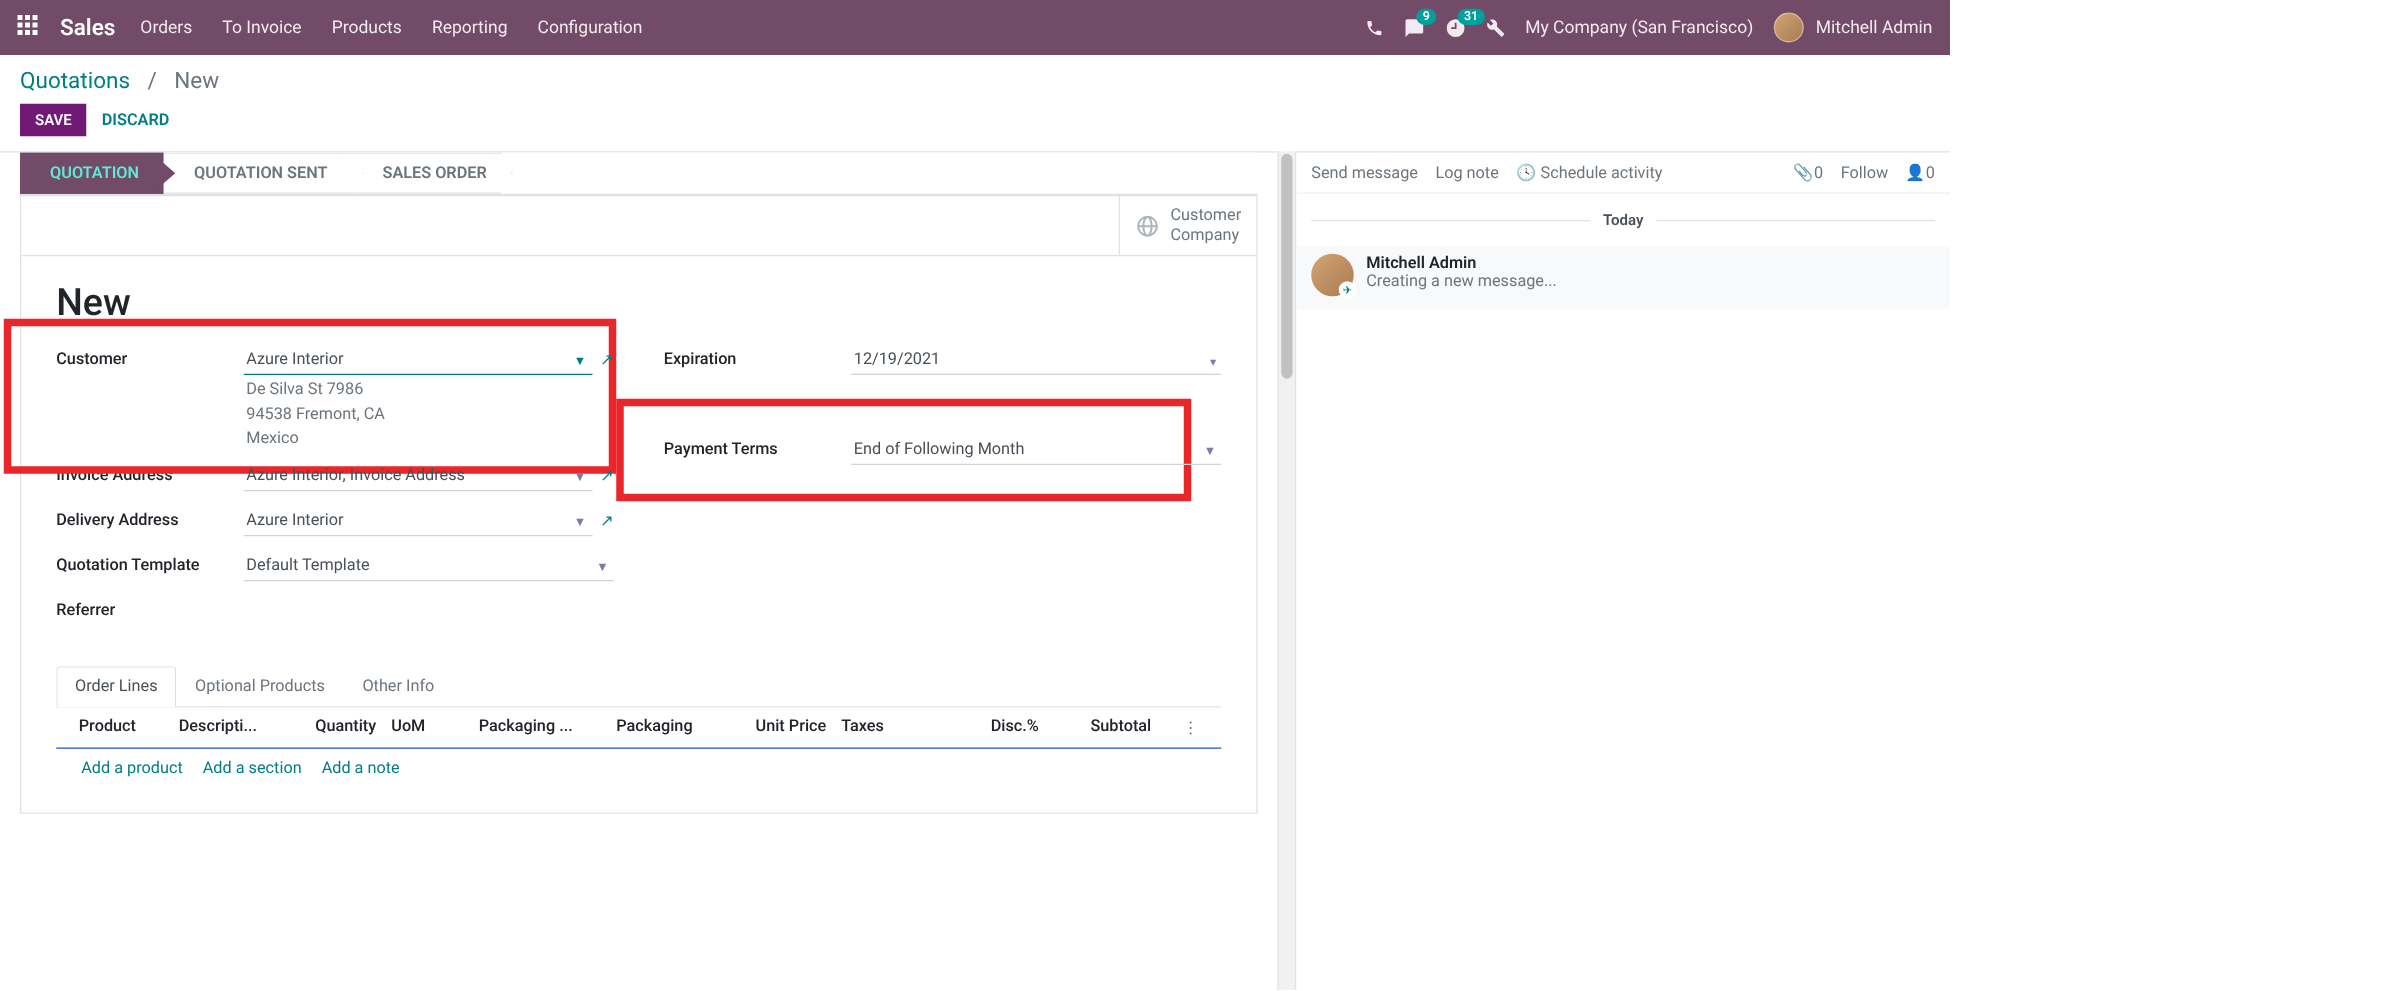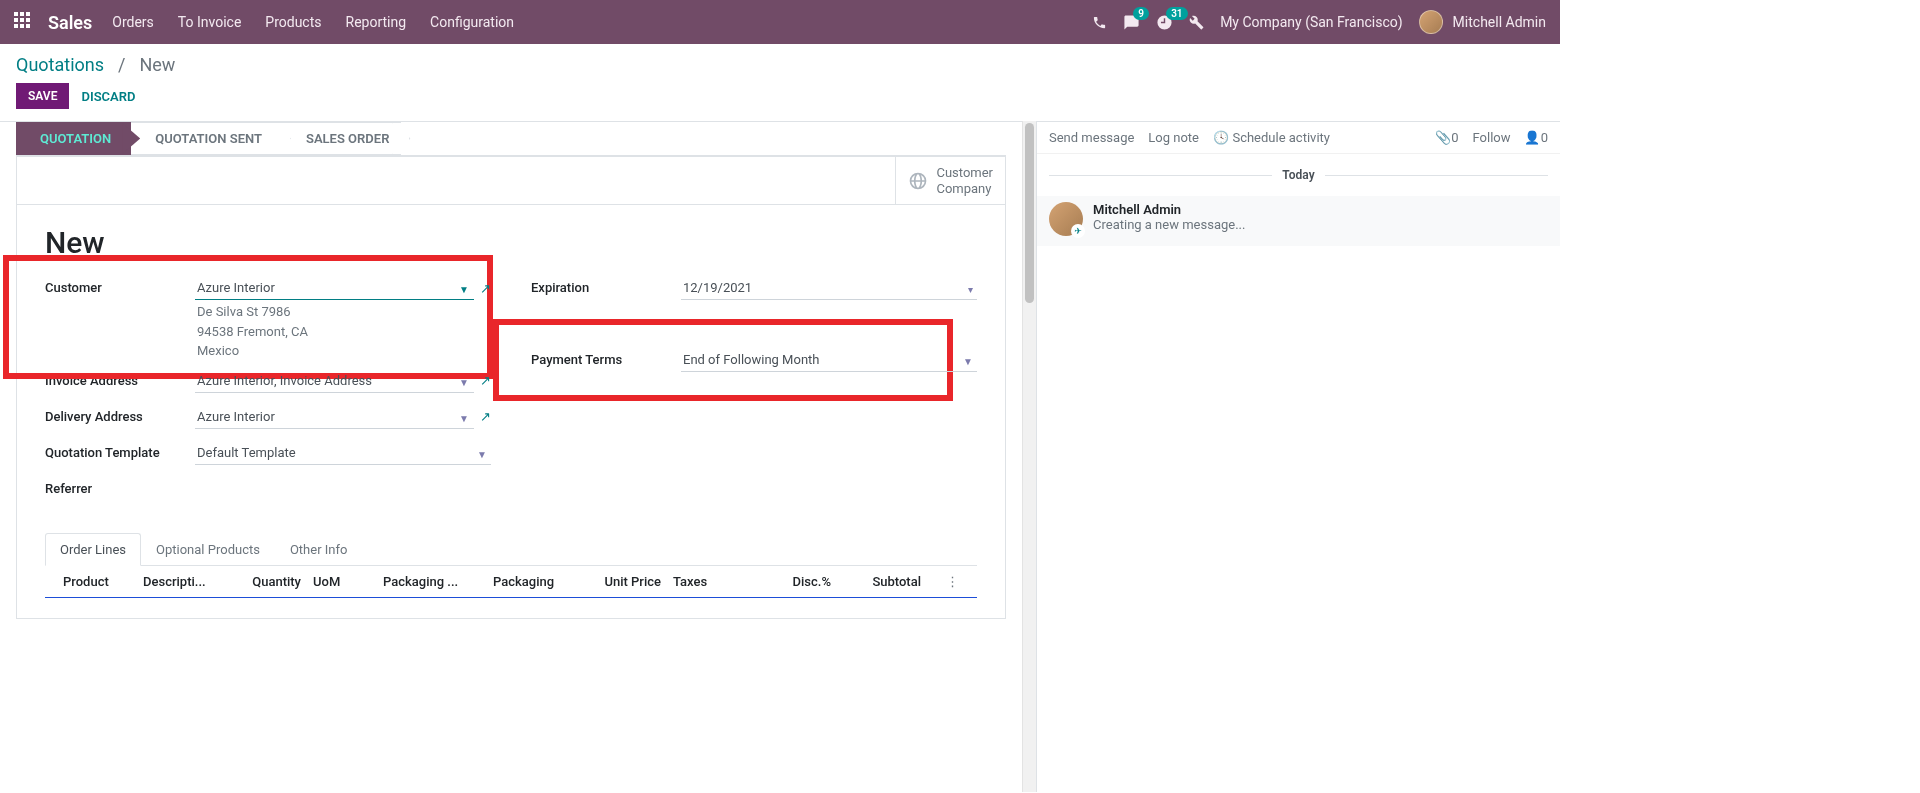--- a/index.html
+++ b/index.html
@@ -268,20 +268,25 @@
           <div style="width:80px;text-align:right">Quantity</div>
           <div style="width:70px">UoM</div>
           <div style="width:110px">Packaging ...</div>
           <div style="width:90px">Packaging</div>
           <div style="width:90px;text-align:right">Unit Price</div>
           <div style="width:80px">Taxes</div>
           <div style="width:90px;text-align:right">Disc.%</div>
           <div style="width:90px;text-align:right">Subtotal</div>
           <div class="kebab">⋮</div>
         </div>
+        <div class="grid-actions">
+          <a>Add a product</a>
+          <a>Add a section</a>
+          <a>Add a note</a>
+        </div>
       </div>
     </div>
   </div>
 
   <div class="scrollbar">
       <div class="scrollbar-thumb"></div>
     </div>
 
   <div class="chat-col">
     <div class="chat-head">

